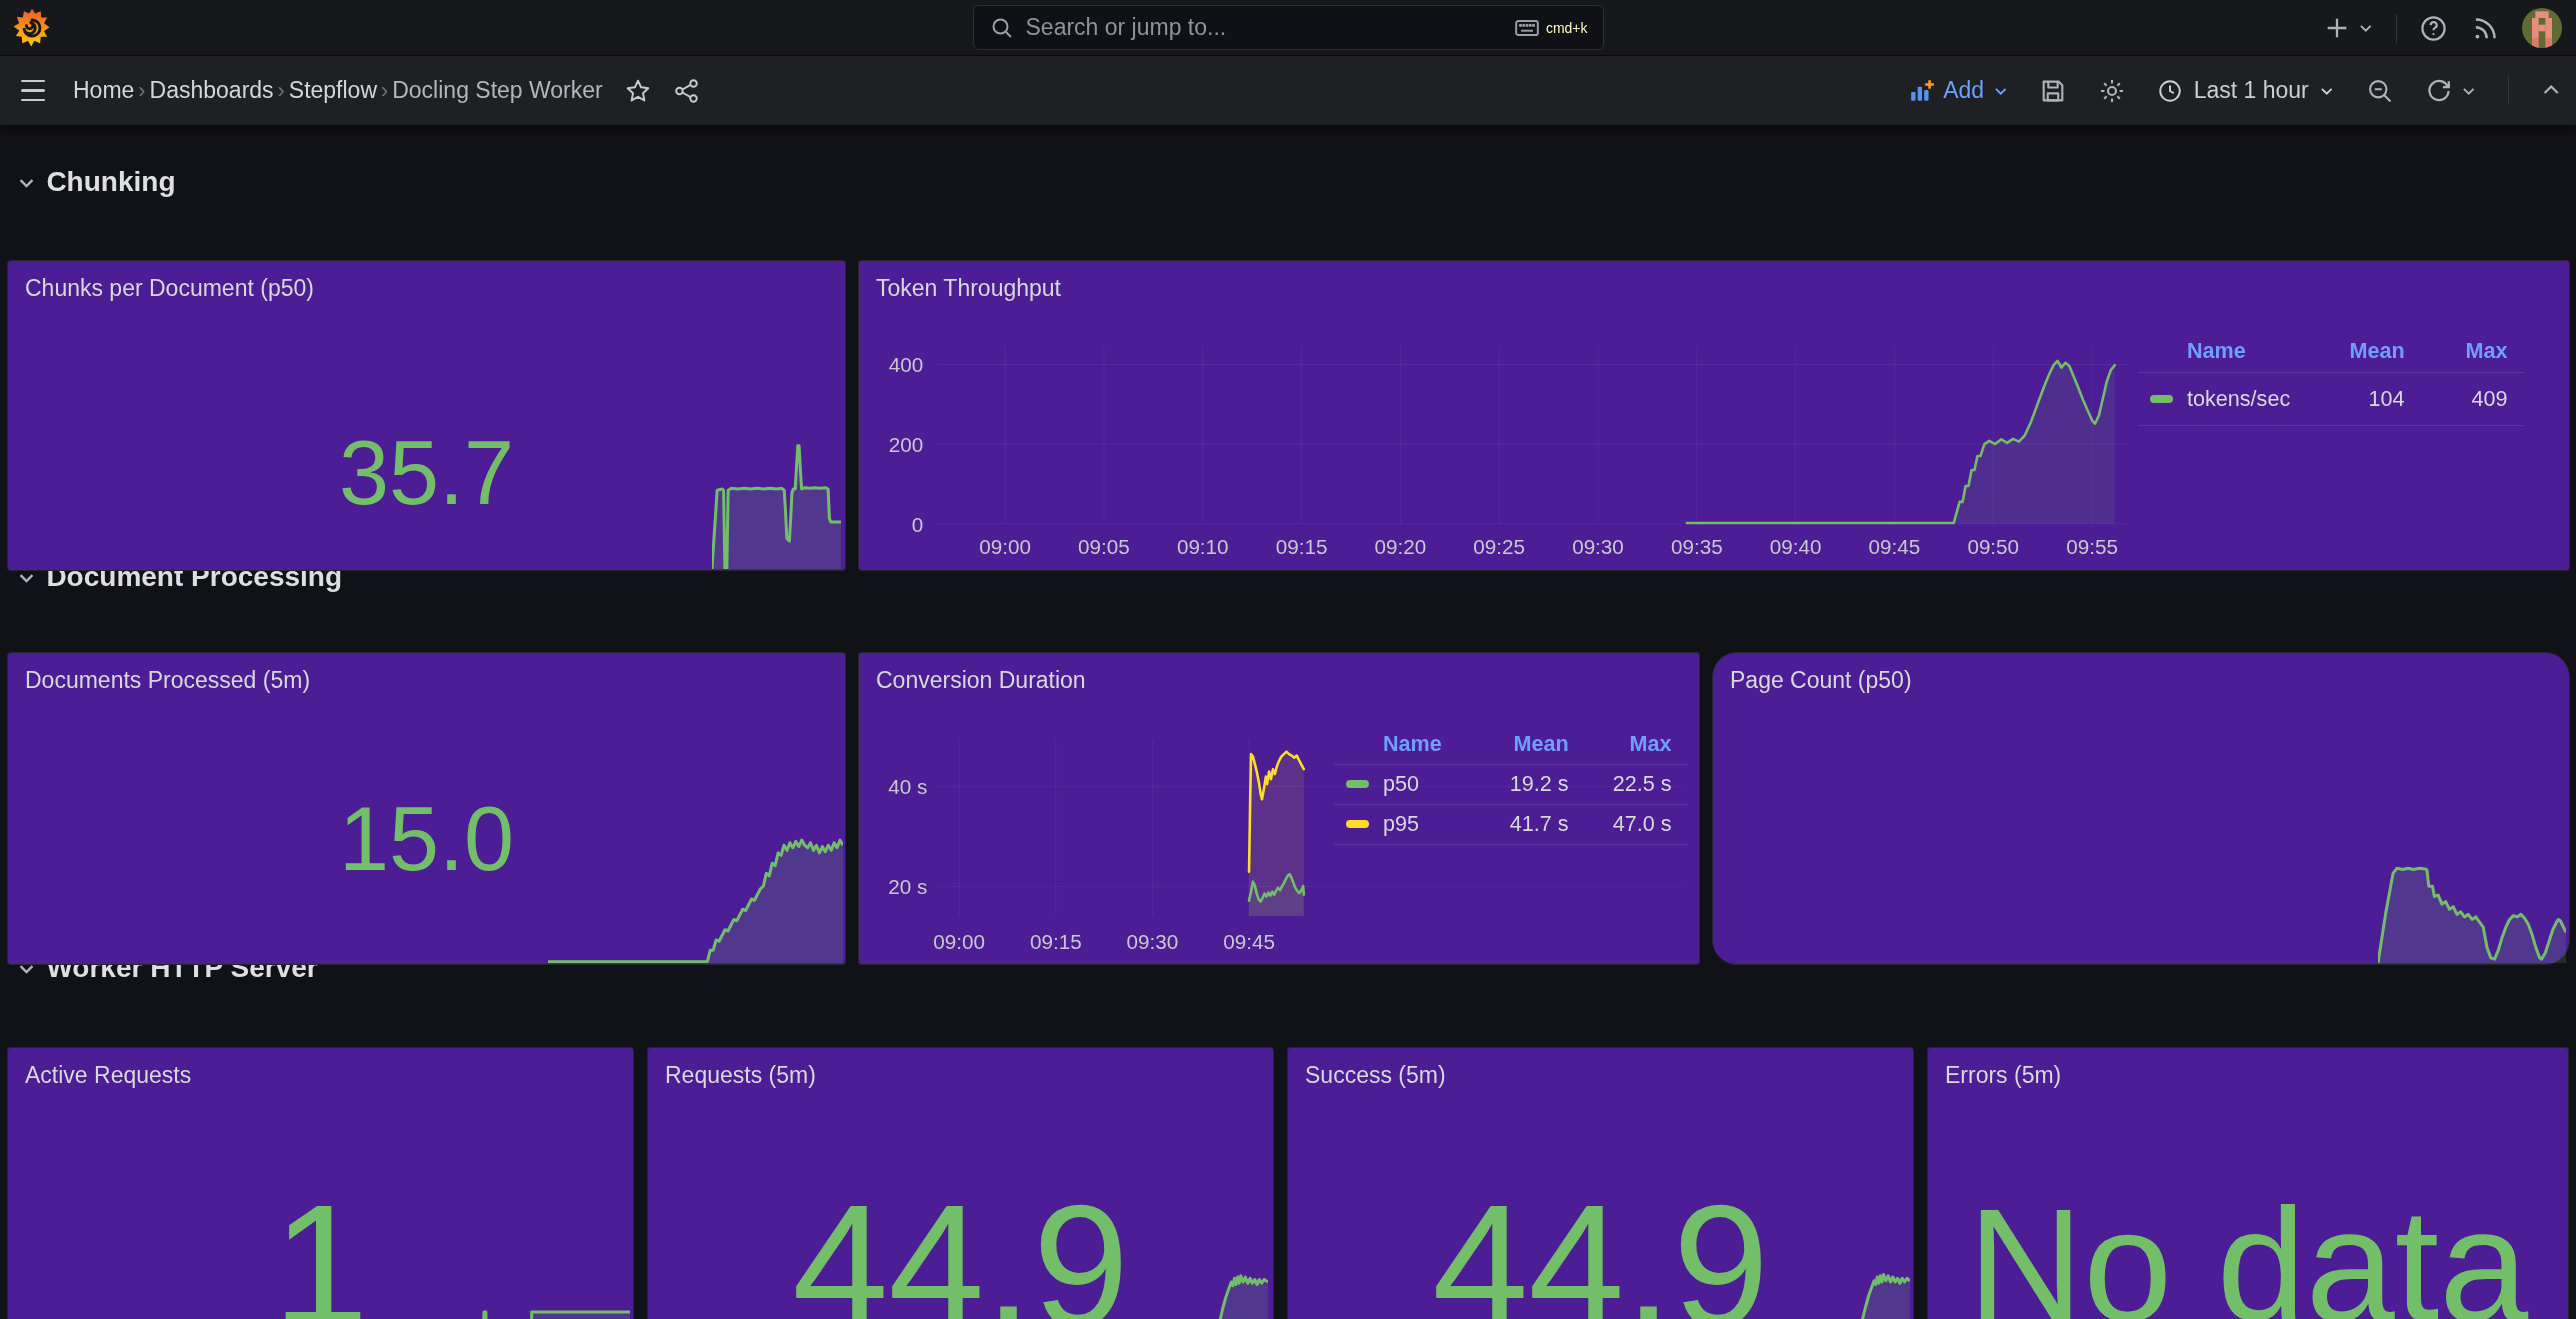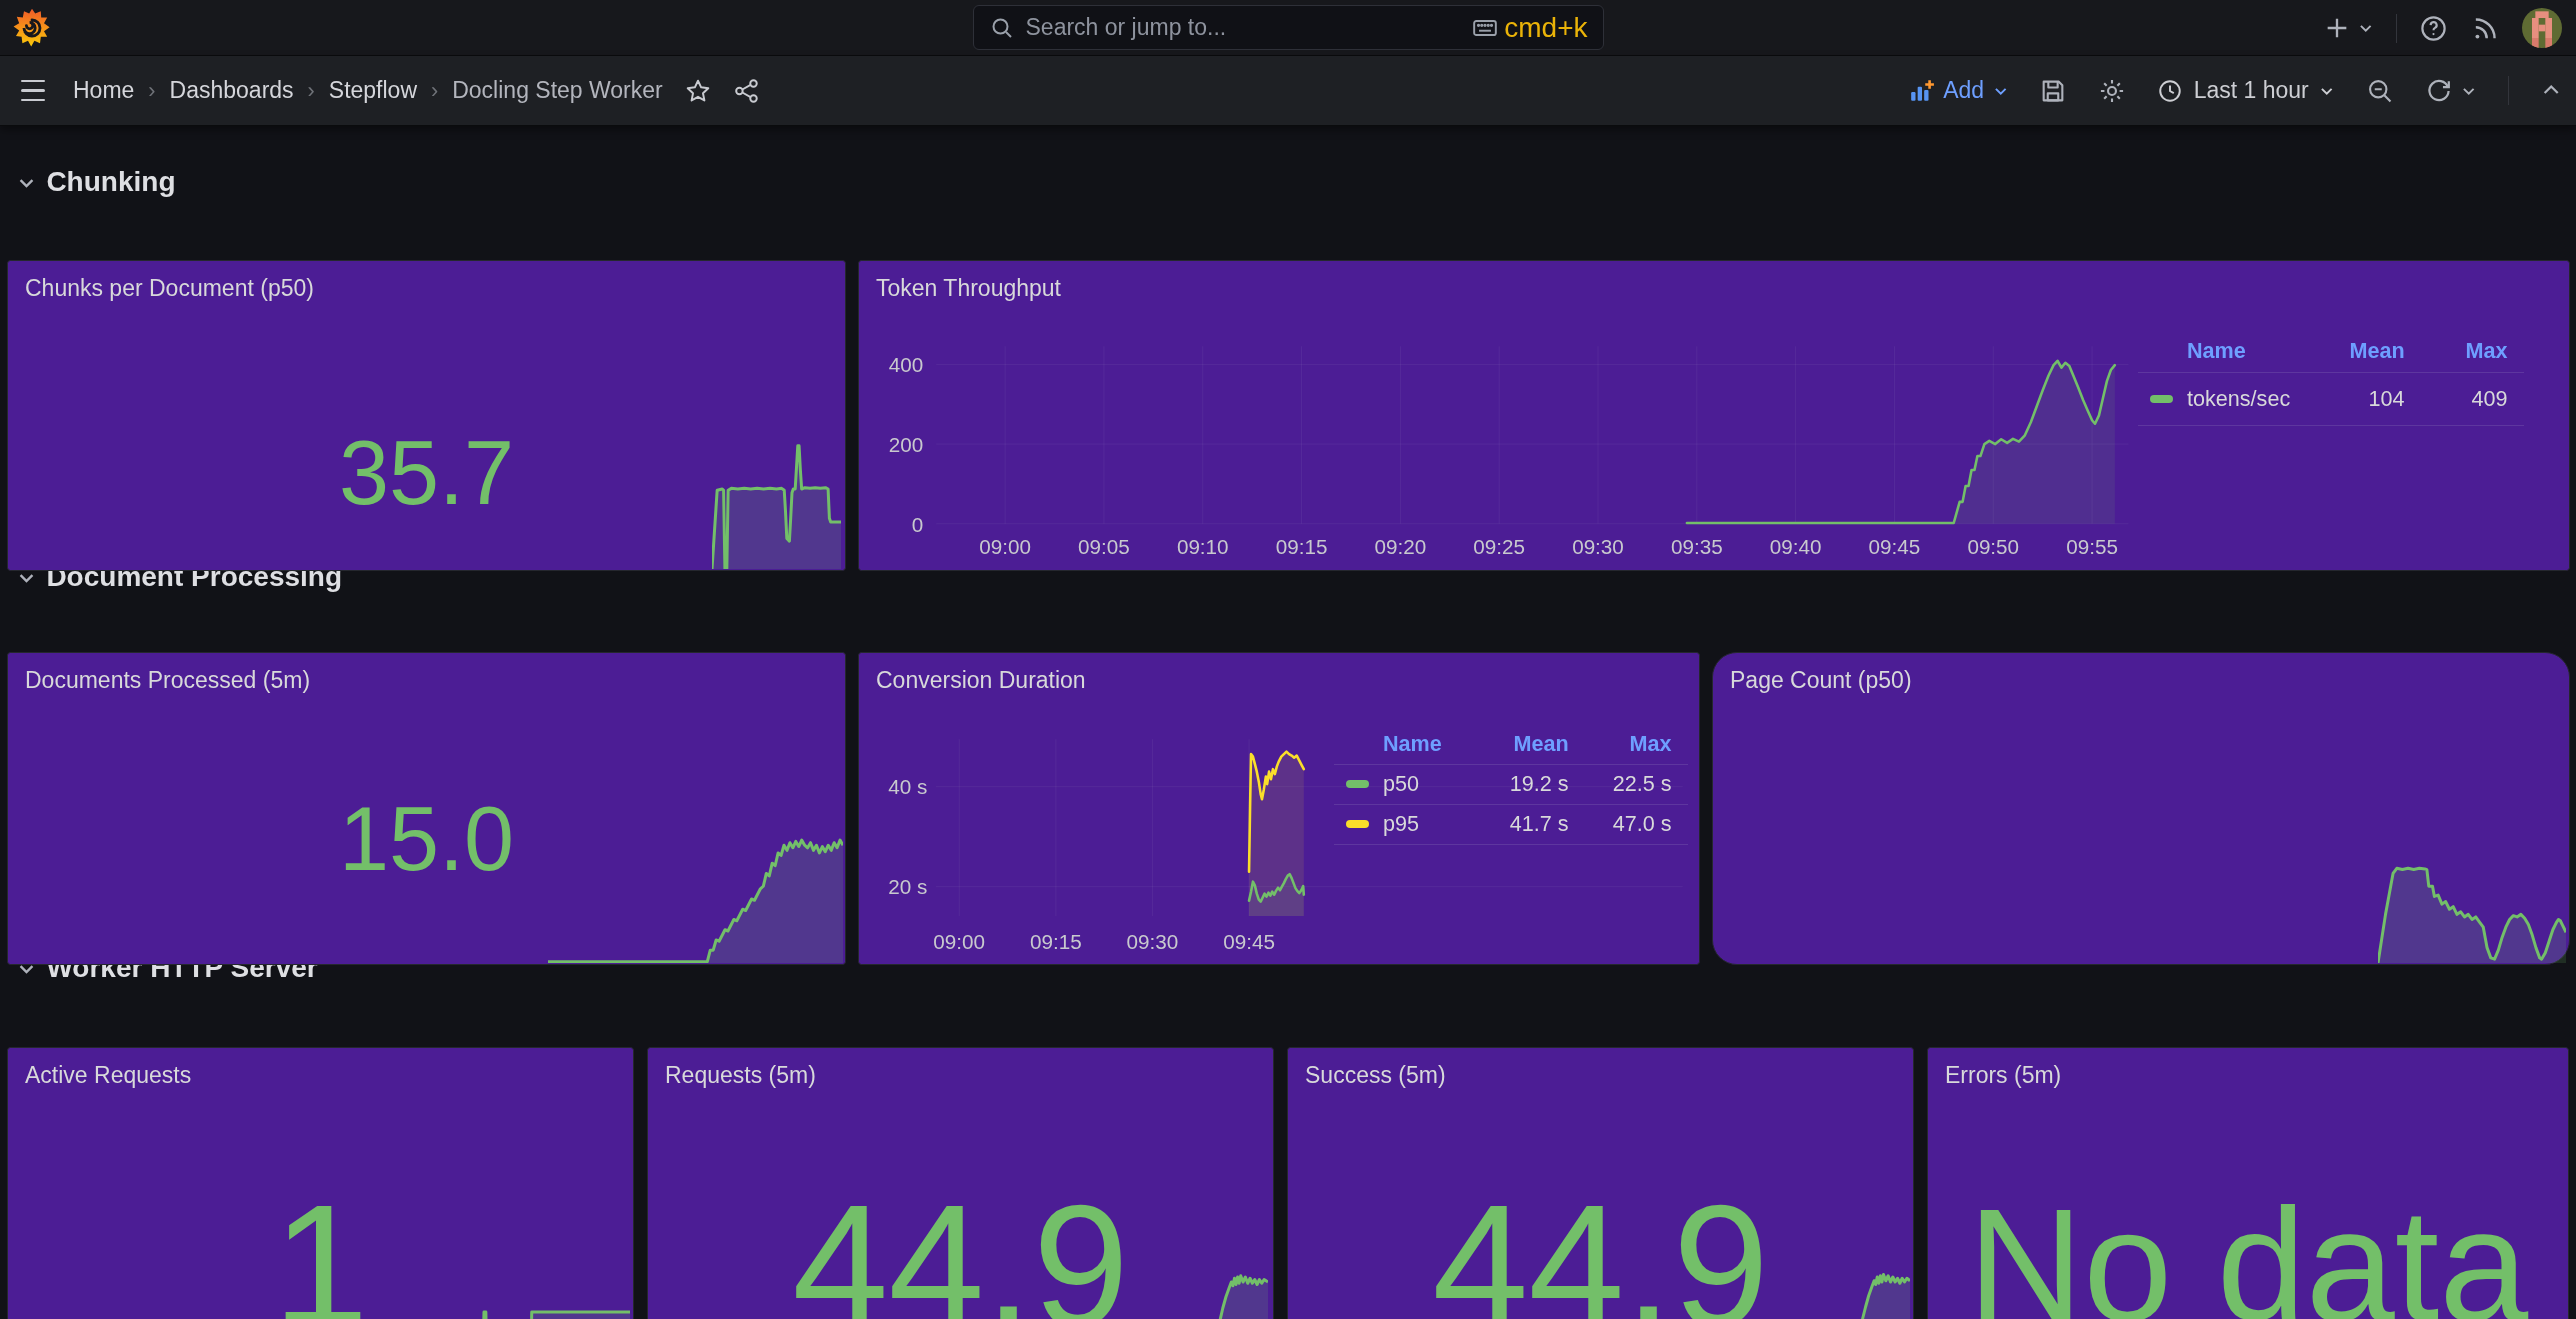--- a/index.html
+++ b/index.html
@@ -8,32 +8,32 @@
   .root { position:relative; width:2576px; height:1320px; }
 
   
   .topbar { position:absolute; left:0; top:0; width:100%; height:56px; background:#17181c;
             border-bottom:0.9px solid #0a0b0d; display:flex; align-items:center; }
   .logo { position:absolute; left:12px; top:7.8px; width:40px; height:40px; }
   .searchbox { position:absolute; left:973px; top:5.2px; width:631px; height:45px;
                background:#101116; border:0.9px solid #2e3038; border-radius:6px;
                display:flex; align-items:center; padding:0 15.5px; gap:12px; color:#8e939e; font-size:23px; }
   .searchbox .grow { flex:1; }
-  .shortcut { display:flex; align-items:center; gap:6px; color:#eab308; font-size:28px; }
+  .shortcut { display:flex; align-items:center; gap:6px; color:#fef9c3; font-size:14px; }
   .topbar-right { position:absolute; right:14px; top:0; height:56px; display:flex; align-items:center; gap:22.4px; }
   .tb-divider { width:0.9px; height:29px; background:#33353c; }
   .avatar { width:40px; height:40px; border-radius:50%; overflow:hidden; }
 
   
   .subnav { position:absolute; left:0; top:56px; width:100%; height:70px; background:#1e2024;
             border-bottom:0.9px solid #0a0b0d; box-shadow:0 3.5px 8.6px rgba(0,0,0,.4);
             display:flex; align-items:center; z-index:5; }
   .burger { margin-left:14px; width:38px; display:flex; flex-direction:column; gap:7px; cursor:pointer; }
   .burger span { display:block; width:24px; height:2.6px; background:#c9cbd1; border-radius:1.7px; }
-  .crumbs { display:flex; align-items:center; gap:14px; margin-left:21px; font-size:23px; }
+  .crumbs { display:flex; align-items:center; gap:4px; margin-left:21px; font-size:23px; }
   .crumb { color:#d5d6db; cursor:pointer; }
   .crumb.current { color:#b3b5bd; }
   .crumb-sep { color:#6f7278; font-size:21.6px; }
   .crumb-icons { display:flex; align-items:center; gap:22.4px; margin-left:22.4px; }
   .subnav-right { position:absolute; right:14px; display:flex; align-items:center; gap:31px; height:70px; }
   .addbtn { display:flex; align-items:center; gap:8.6px; color:#6e9fff; font-size:23px; font-weight:500; cursor:pointer; }
   .timebtn { display:flex; align-items:center; gap:10.4px; color:#cdced3; font-size:23px; cursor:pointer; }
   .icon { display:inline-flex; align-items:center; justify-content:center; cursor:pointer; }
   .icon svg { display:block; }
 

